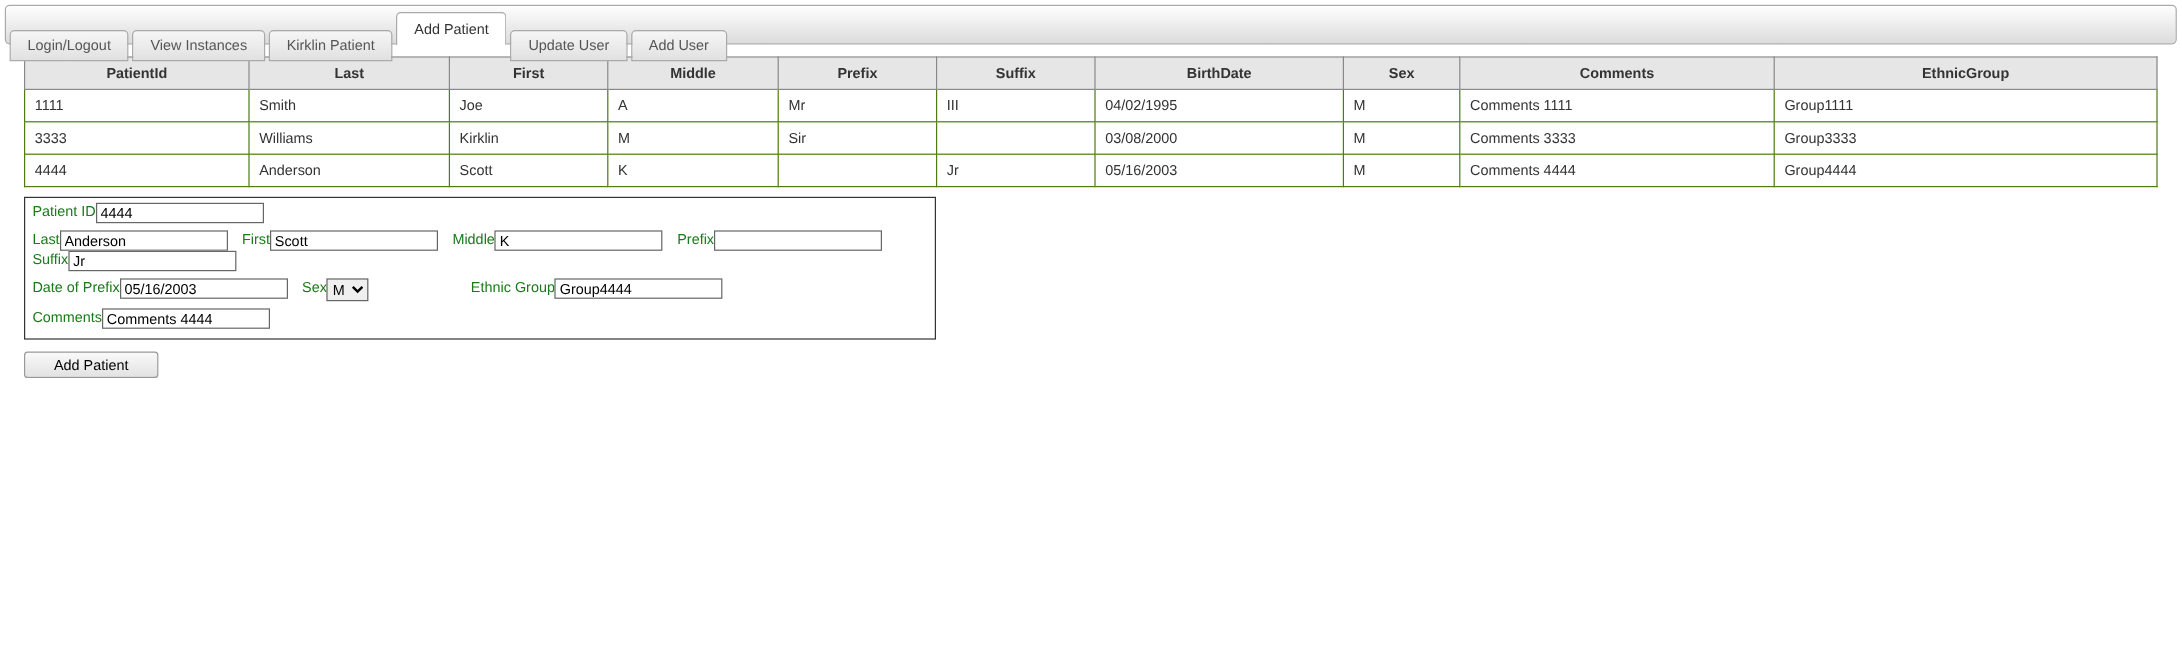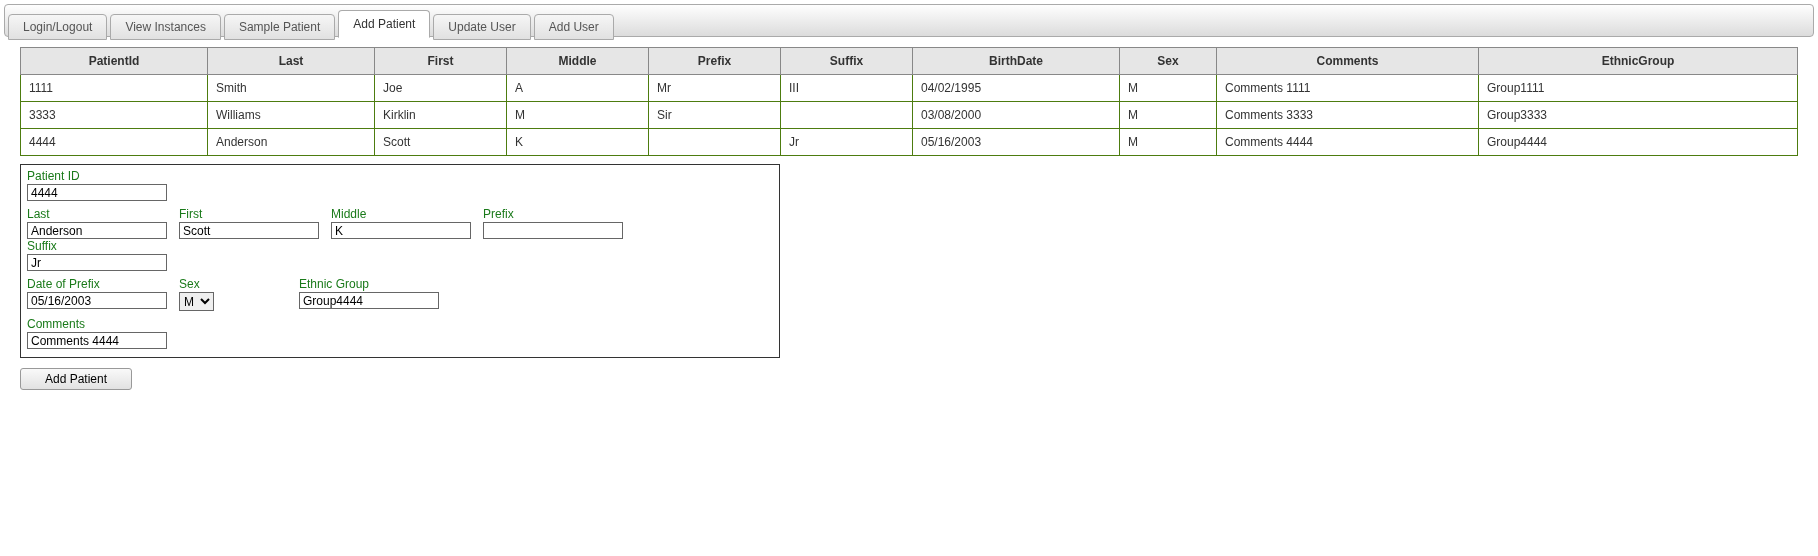--- a/index.html
+++ b/index.html
@@ -29,21 +29,21 @@
   .tab {
     border: 1px solid #aaa;
     border-top-left-radius: 4px;
     border-top-right-radius: 4px;
     padding: 5px 14px;
     margin-right: 3px;
     background: linear-gradient(#f6f6f6, #e1e1e1);
     color: #555;
     cursor: pointer;
     position: relative;
-    top: 4px;
+    top: 15px;
     font-size: 12px;
   }
   .tab.active {
     background: #fff;
     color: #333;
     border-bottom: 1px solid #fff;
     position: relative;
     top: 2px;
     padding-top: 6px;
     padding-bottom: 6px;
@@ -88,21 +88,21 @@
     width: 760px;
     box-sizing: border-box;
   }
   .row {
     display: flex;
     flex-wrap: wrap;
     margin-bottom: 6px;
   }
   .field {
     display: flex;
-    flex-direction: column;
+    flex-direction: row;
     margin-right: 12px;
   }
   .field label {
     color: #1a7a1a;
     font-size: 12px;
     margin-bottom: 1px;
   }
   .field input[type="text"] {
     border: 1px solid #666;
     padding: 1px 3px;
@@ -134,21 +134,21 @@
 </style>
 </head>
 <body>
 
 <div class="page">
 
   <div class="tabs-wrap">
     <div class="tabs">
       <div class="tab"><span>Login/Logout</span></div>
       <div class="tab"><span>View Instances</span></div>
-      <div class="tab"><span>Sample Patient</span></div>
+      <div class="tab"><span>Kirklin Patient</span></div>
       <div class="tab active"><span>Add Patient</span></div>
       <div class="tab"><span>Update User</span></div>
       <div class="tab"><span>Add User</span></div>
     </div>
   </div>
 
 
   <div class="tbl-wrap">
     <table class="data">
       <thead>

